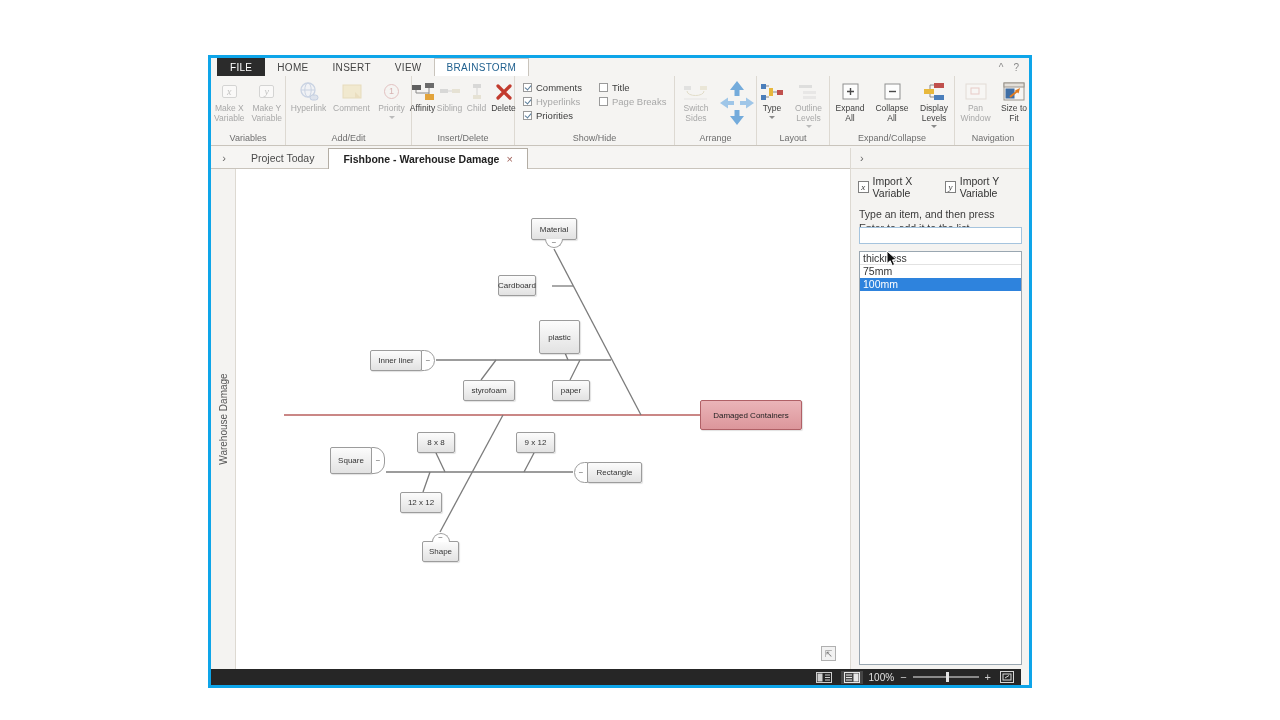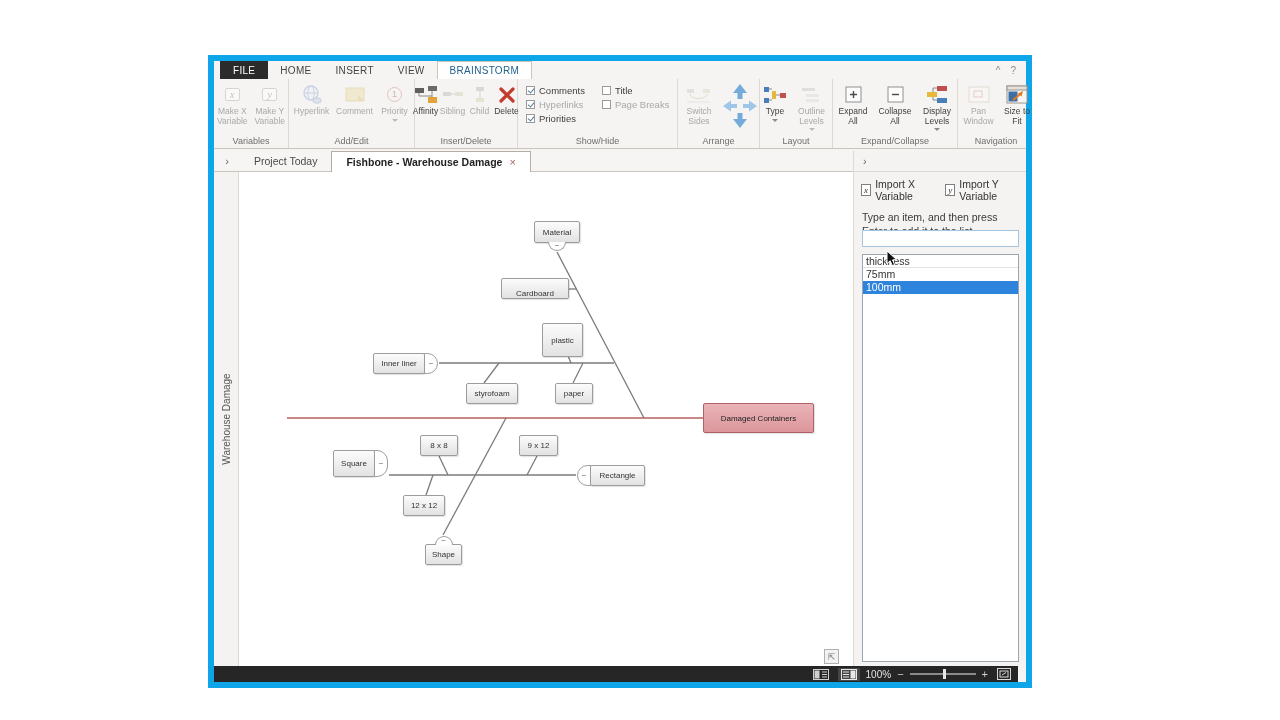--- a/index.html
+++ b/index.html
@@ -1,18 +1,18 @@
 <!DOCTYPE html>
 <html><head>
 <meta charset="utf-8">
 <style>
   * { box-sizing: border-box; margin: 0; padding: 0; }
   html,body { width:1280px; height:720px; background:#fff; font-family:"Liberation Sans",sans-serif; position:relative; overflow:hidden; }
 
-  #app { position:absolute; left:208px; top:55px; width:824px; height:633px; background:#f5f4f2; border:6px solid #0ea5e9; }
+  #app { position:absolute; left:208px; top:55px; width:824px; height:633px; background:#f5f4f2; border:3px solid #0ea5e9; }
 
   
   .tabsrow { position:absolute; top:0; left:0; right:0; height:18px; display:flex; align-items:stretch; font-size:10px; }
   .rtab { padding:0 12px; display:flex; align-items:center; color:#444; letter-spacing:.3px; cursor:default; }
   .rtab.file { background:#2b2b2b; color:#fff; margin-left:6px; padding:0 13px; }
   .rtab.active { background:#fff; border:1px solid #c9c4bc; border-bottom:none; color:#1e5f8e; }
   .winbtns { margin-left:auto; display:flex; gap:10px; padding-right:10px; align-items:center; color:#8a8a8a; font-size:10px; }
 
   
   .ribbon { position:absolute; top:18px; left:0; right:0; height:70px; background:#f5f4f2; border-bottom:1px solid #c9c4bc; display:flex; }
@@ -369,37 +369,37 @@
         <line x1="204" y1="363" x2="267" y2="246" stroke="#7b7b7b" stroke-width="1.3"></line>
         <line x1="150" y1="303" x2="337" y2="303" stroke="#7b7b7b" stroke-width="1.3"></line>
         <line x1="200" y1="284" x2="209" y2="303" stroke="#7b7b7b" stroke-width="1.3"></line>
         <line x1="298" y1="284" x2="288" y2="303" stroke="#7b7b7b" stroke-width="1.3"></line>
         <line x1="194" y1="303" x2="187" y2="323" stroke="#7b7b7b" stroke-width="1.3"></line>
       </svg>
       <div class="node" style="left: 295px; top: 49px; width: 46px; height: 22px;">
         <span>Material</span>
         <div class="cap cap-bottom">−</div>
       </div>
-      <div class="node" style="left: 262px; top: 106px; width: 68px; height: 21px; align-items: flex-end;">
+      <div class="node" style="left: 262px; top: 106px; width: 38px; height: 21px;">
         <span>Cardboard</span>
       </div>
       <div class="node" style="left: 303px; top: 151px; width: 41px; height: 34px;">
         <span>plastic</span>
       </div>
       <div class="node" style="left: 134px; top: 181px; width: 52px; height: 21px;">
         <span>Inner liner</span>
         <div class="cap cap-right">−</div>
       </div>
       <div class="node" style="left: 227px; top: 211px; width: 52px; height: 21px;">
         <span>styrofoam</span>
       </div>
       <div class="node" style="left: 316px; top: 211px; width: 38px; height: 21px;">
         <span>paper</span>
       </div>
-      <div class="node effect" style="left: 464px; top: 231px; width: 111px; height: 30px;">
+      <div class="node effect" style="left: 464px; top: 231px; width: 102px; height: 30px;">
         <span>Damaged Containers</span>
       </div>
       <div class="node" style="left: 181px; top: 263px; width: 38px; height: 21px;">
         <span>8 x 8</span>
       </div>
       <div class="node" style="left: 280px; top: 263px; width: 39px; height: 21px;">
         <span>9 x 12</span>
       </div>
       <div class="node" style="left: 94px; top: 278px; width: 42px; height: 27px;">
         <span>Square</span>

